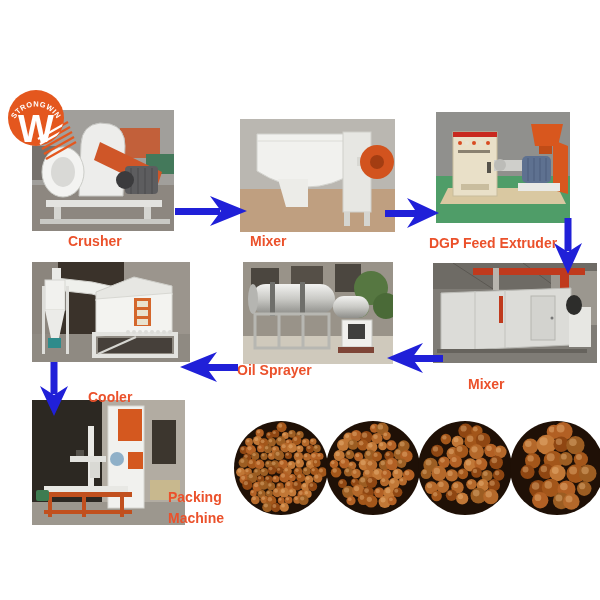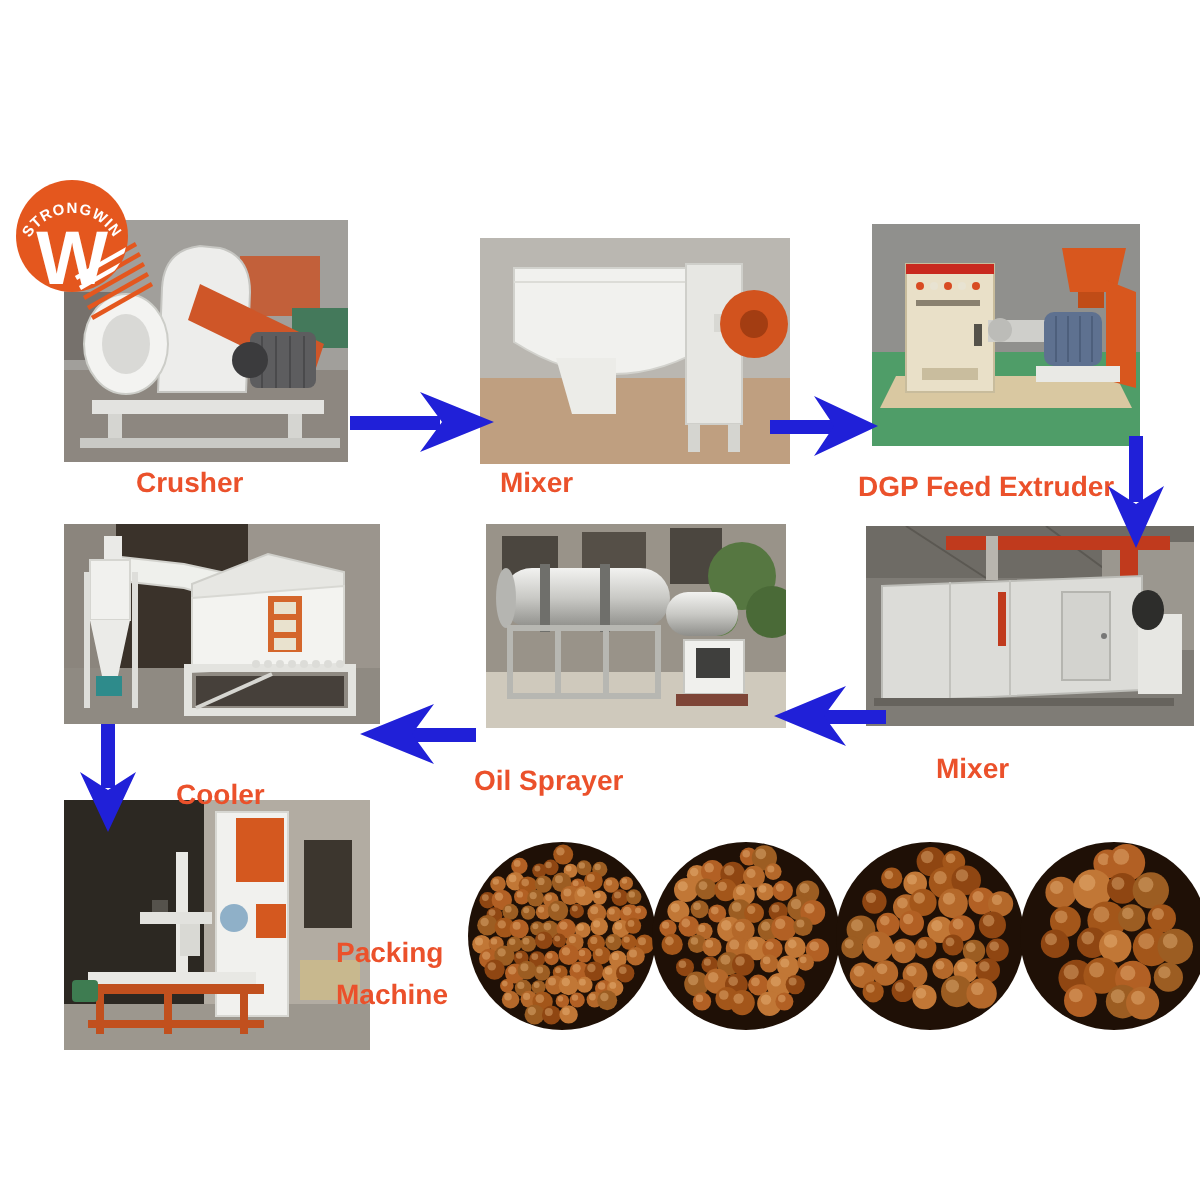--- a/index.html
+++ b/index.html
@@ -1,38 +1,38 @@
 <!DOCTYPE html>
 <html style="--c-label: #EB512B; --c-arrow: #2020D8; --c-logo: #E4571E;"><head>
 <meta charset="utf-8">
 <style>
   html,body{margin:0;padding:0;background:#fff;}
   .stage{position:relative;width:600px;height:600px;background:#fff;overflow:hidden;
          font-family:"Liberation Sans",sans-serif;}
   .photo{position:absolute;display:block;}
   .label{position:absolute;color:var(--c-label,#EB512B);font-weight:bold;font-size:14px;
          line-height:21px;white-space:nowrap;}
-  .label.wrap{white-space:normal;}
+  .label.wrap{white-space:normal;margin-top:21px;}
   .arrow{position:absolute;color:var(--c-arrow,#2020D8);z-index:6;display:block;}
   .logo{position:absolute;left:0;top:85px;z-index:7;color:var(--c-logo,#E4571E);display:block;}
   svg{display:block;}
 
   #photo-crusher{left:32px;top:110px;width:142px;height:121px;}
   #photo-mixer{left:240px;top:119px;width:155px;height:113px;}
   #photo-extruder{left:436px;top:112px;width:134px;height:111px;}
   #photo-dryer{left:433px;top:263px;width:164px;height:100px;}
   #photo-oil{left:243px;top:262px;width:150px;height:102px;}
   #photo-cooler{left:32px;top:262px;width:158px;height:100px;}
   #photo-packing{left:32px;top:400px;width:153px;height:125px;}
 
   #label-crusher{left:68px;top:231px;}
   #label-mixer{left:250px;top:231px;}
   #label-extruder{left:429px;top:233px;}
   #label-dryer{left:468px;top:374px;}
-  #label-oil{left:237px;top:380px;}
+  #label-oil{left:237px;top:360px;}
   #label-cooler{left:88px;top:374px;margin-top:13px;}
   #label-packing{left:168px;top:466px;width:92px;}
 
   #arrow-1{left:175px;top:196px;}
   #arrow-2{left:385px;top:198px;}
   #arrow-3{left:554px;top:218px;}
   #arrow-4{left:387px;top:343px;}
   #arrow-5{left:180px;top:352px;}
   #arrow-6{left:40px;top:362px;}
 

